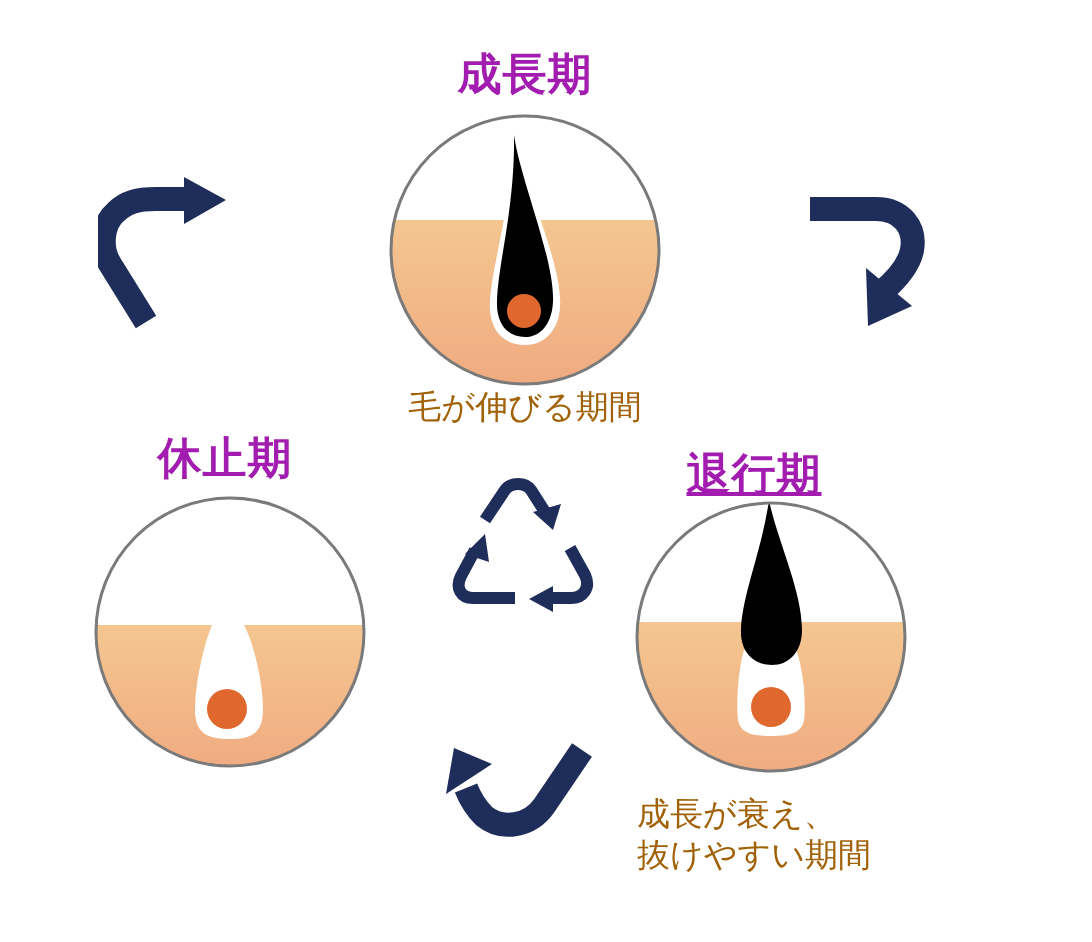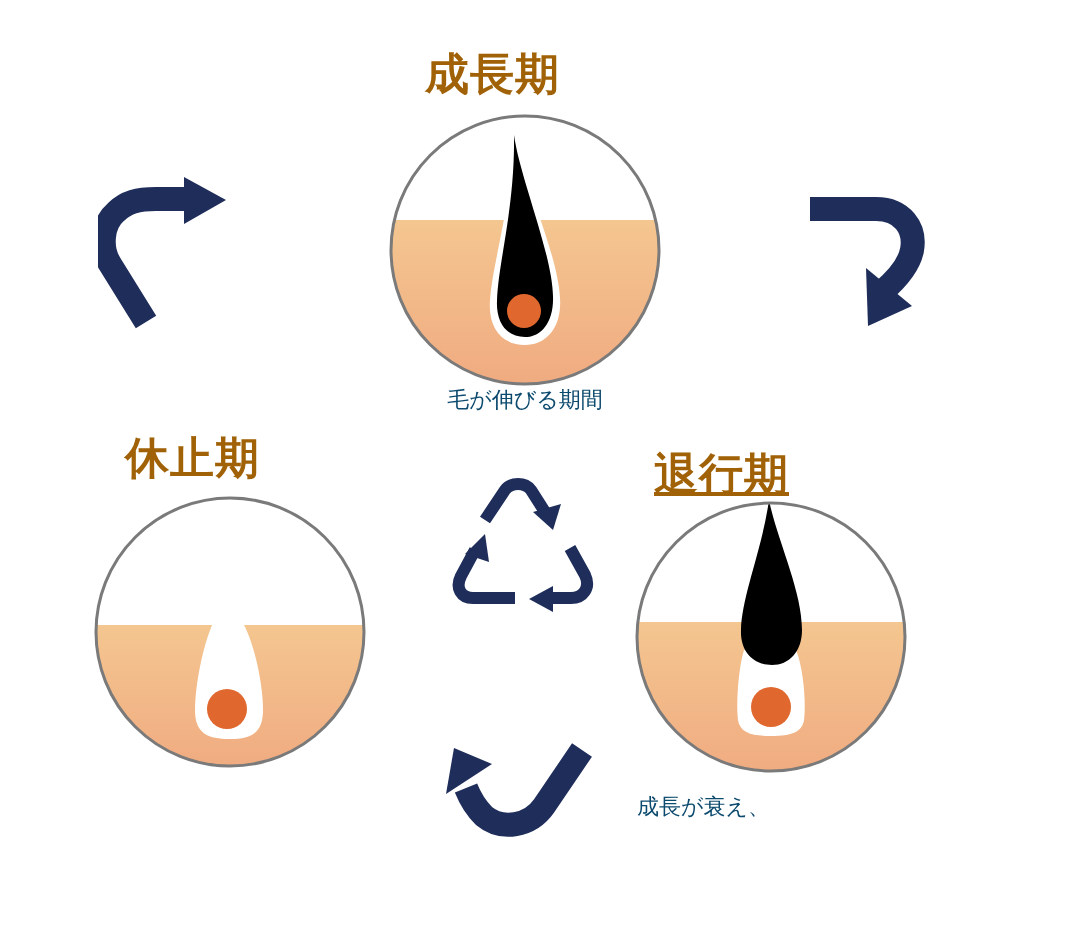--- a/index.html
+++ b/index.html
@@ -1,21 +1,21 @@
 <!DOCTYPE html>
 <html><head>
 <meta charset="utf-8">
 <style>
   html, body { margin: 0; padding: 0; background: #ffffff; }
   body { width: 1092px; height: 942px; position: relative; overflow: hidden;
          font-family: "DejaVu Sans", "Liberation Sans", sans-serif; }
   .abs { position: absolute; }
-  .title { position: absolute; font-weight: bold; font-size: 44px; color: #a16207;
-           letter-spacing: 1px; white-space: nowrap; text-align: left; line-height: 1; }
-  .caption { position: absolute; font-size: 22px; color: #0c4a6e; white-space: nowrap;
+  .title { position: absolute; font-weight: bold; font-size: 44px; color: #a21caf;
+           letter-spacing: 1px; white-space: nowrap; text-align: center; line-height: 1; }
+  .caption { position: absolute; font-size: 33px; color: #a16207; white-space: nowrap;
              line-height: 1.25; }
   .caption.center { text-align: center; }
   svg { display: block; }
 </style>
 </head>
 <body>
 
 <div class="title" style="left:425px; top:52px; width:200px;">成長期</div>
 
 <div class="abs" style="left:388px; top:113px;">
@@ -69,20 +69,21 @@
       <path d="M135 0 C143 40, 168 90, 168 130 C168 152, 155 165, 138 165 C120 165, 106 152, 107 130 C108 95, 128 50, 135 0 Z" fill="#000000"></path>
 
       <circle cx="137" cy="207" r="20" fill="#e0672e"></circle>
     </g>
     <circle cx="137" cy="137" r="134" fill="none" stroke="#7a7a7a" stroke-width="3"></circle>
   </svg>
 </div>
 
 <div class="caption" style="left:637px; top:793px;">
   <div>成長が衰え、</div>
+  <div>抜けやすい期間</div>
 </div>
 
 <div class="title" style="left:125px; top:436px; width:200px;">休止期</div>
 
 <div class="abs" style="left:93px; top:495px;">
   <svg width="274" height="274" viewBox="0 0 274 274">
     <defs>
       <clipPath id="c3">
           <circle cx="137" cy="137" r="134"></circle>
         </clipPath>

